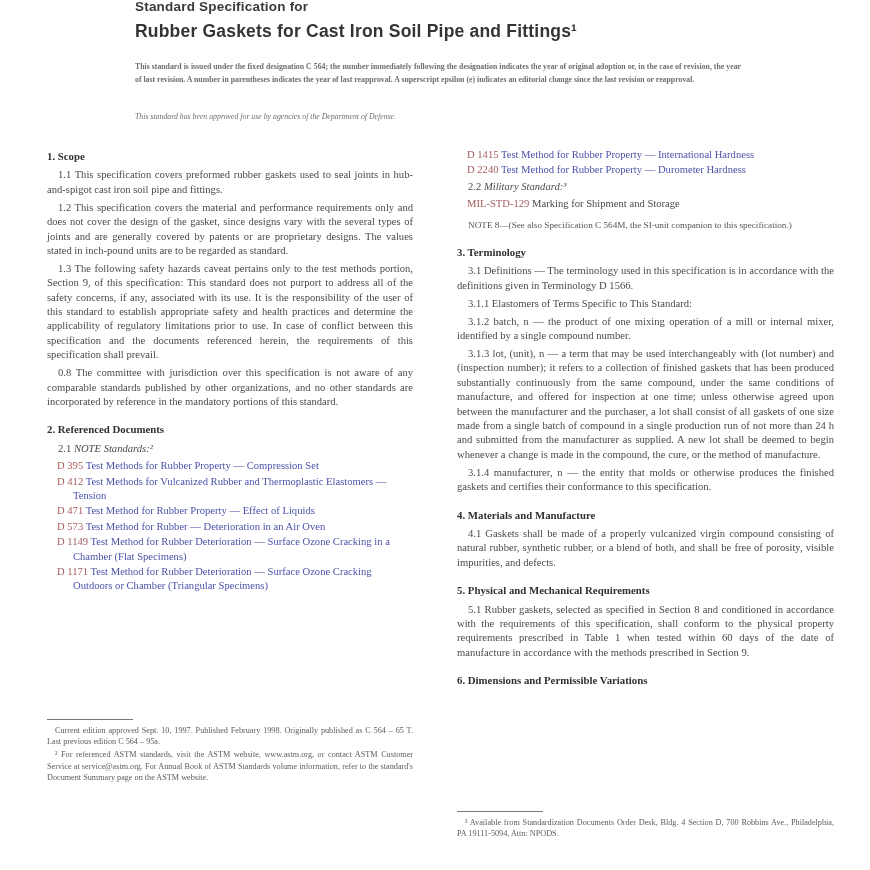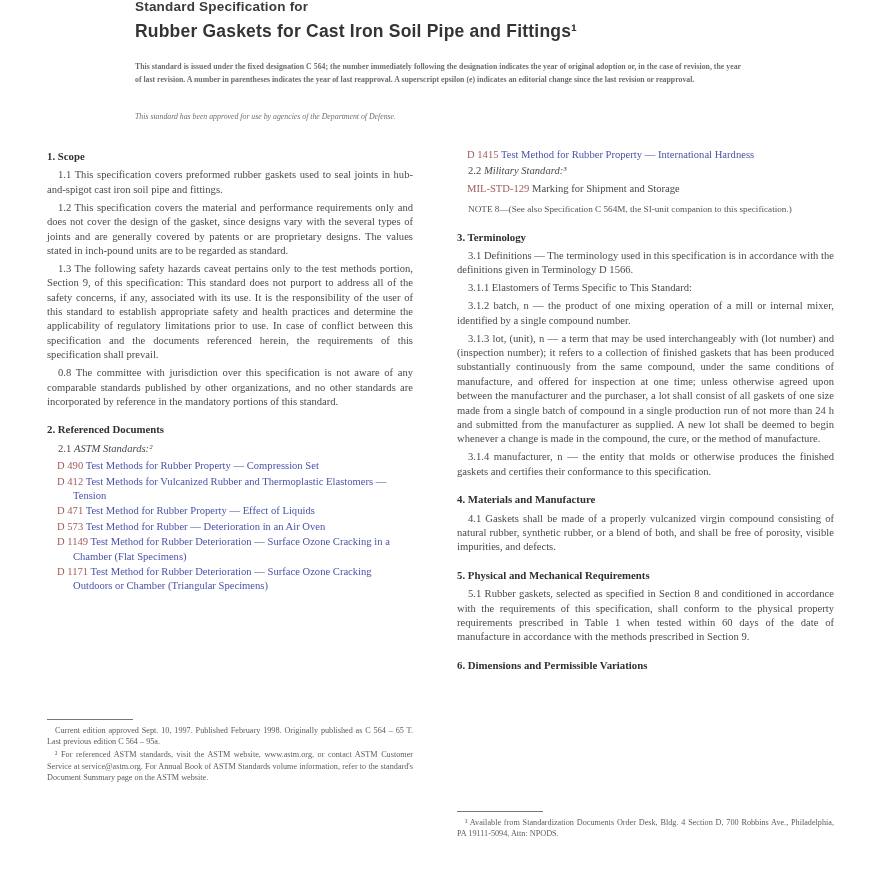--- a/index.html
+++ b/index.html
@@ -66,35 +66,36 @@
     <p class="dod-note">This standard has been approved for use by agencies of the Department of Defense.</p>
 
     <section class="col col-left">
       <h3 class="sec first">1. Scope</h3>
       <p class="body">1.1 This specification covers preformed rubber gaskets used to seal joints in hub-and-spigot cast iron soil pipe and fittings.</p>
       <p class="body">1.2 This specification covers the material and performance requirements only and does not cover the design of the gasket, since designs vary with the several types of joints and are generally covered by patents or are proprietary designs. The values stated in inch-pound units are to be regarded as standard.</p>
       <p class="body">1.3 The following safety hazards caveat pertains only to the test methods portion, Section 9, of this specification: This standard does not purport to address all of the safety concerns, if any, associated with its use. It is the responsibility of the user of this standard to establish appropriate safety and health practices and determine the applicability of regulatory limitations prior to use. In case of conflict between this specification and the documents referenced herein, the requirements of this specification shall prevail.</p>
       <p class="body">0.8 The committee with jurisdiction over this specification is not aware of any comparable standards published by other organizations, and no other standards are incorporated by reference in the mandatory portions of this standard.</p>
 
       <h3 class="sec">2. Referenced Documents</h3>
-      <p class="subhead"><span>2.1</span> <i>ASTM Standards:²</i></p>
+      <p class="subhead"><span>2.1</span> <i>NOTE Standards:²</i></p>
 
       <div class="refs">
-        <div class="ref"><span class="code">D 490</span> <span class="rtitle">Test Methods for Rubber Property — Compression Set</span></div>
+        <div class="ref"><span class="code">D 395</span> <span class="rtitle">Test Methods for Rubber Property — Compression Set</span></div>
         <div class="ref"><span class="code">D 412</span> <span class="rtitle">Test Methods for Vulcanized Rubber and Thermoplastic Elastomers — Tension</span></div>
         <div class="ref"><span class="code">D 471</span> <span class="rtitle">Test Method for Rubber Property — Effect of Liquids</span></div>
         <div class="ref"><span class="code">D 573</span> <span class="rtitle">Test Method for Rubber — Deterioration in an Air Oven</span></div>
         <div class="ref"><span class="code">D 1149</span> <span class="rtitle">Test Method for Rubber Deterioration — Surface Ozone Cracking in a Chamber (Flat Specimens)</span></div>
         <div class="ref"><span class="code">D 1171</span> <span class="rtitle">Test Method for Rubber Deterioration — Surface Ozone Cracking Outdoors or Chamber (Triangular Specimens)</span></div>
       </div>
     </section>
 
     <section class="col col-right">
       <div class="refs">
         <div class="ref"><span class="code">D 1415</span> <span class="rtitle">Test Method for Rubber Property — International Hardness</span></div>
+        <div class="ref"><span class="code">D 2240</span> <span class="rtitle">Test Method for Rubber Property — Durometer Hardness</span></div>
       </div>
 
       <p class="subhead"><span>2.2</span> <i>Military Standard:³</i></p>
       <div class="milref"><span class="code">MIL-STD-129</span> <span>Marking for Shipment and Storage</span></div>
 
       <p class="note">NOTE 8—(See also Specification C 564M, the SI-unit companion to this specification.)</p>
 
       <h3 class="sec">3. Terminology</h3>
       <p class="body">3.1 Definitions — The terminology used in this specification is in accordance with the definitions given in Terminology D 1566.</p>
       <p class="body">3.1.1 Elastomers of Terms Specific to This Standard:</p>

